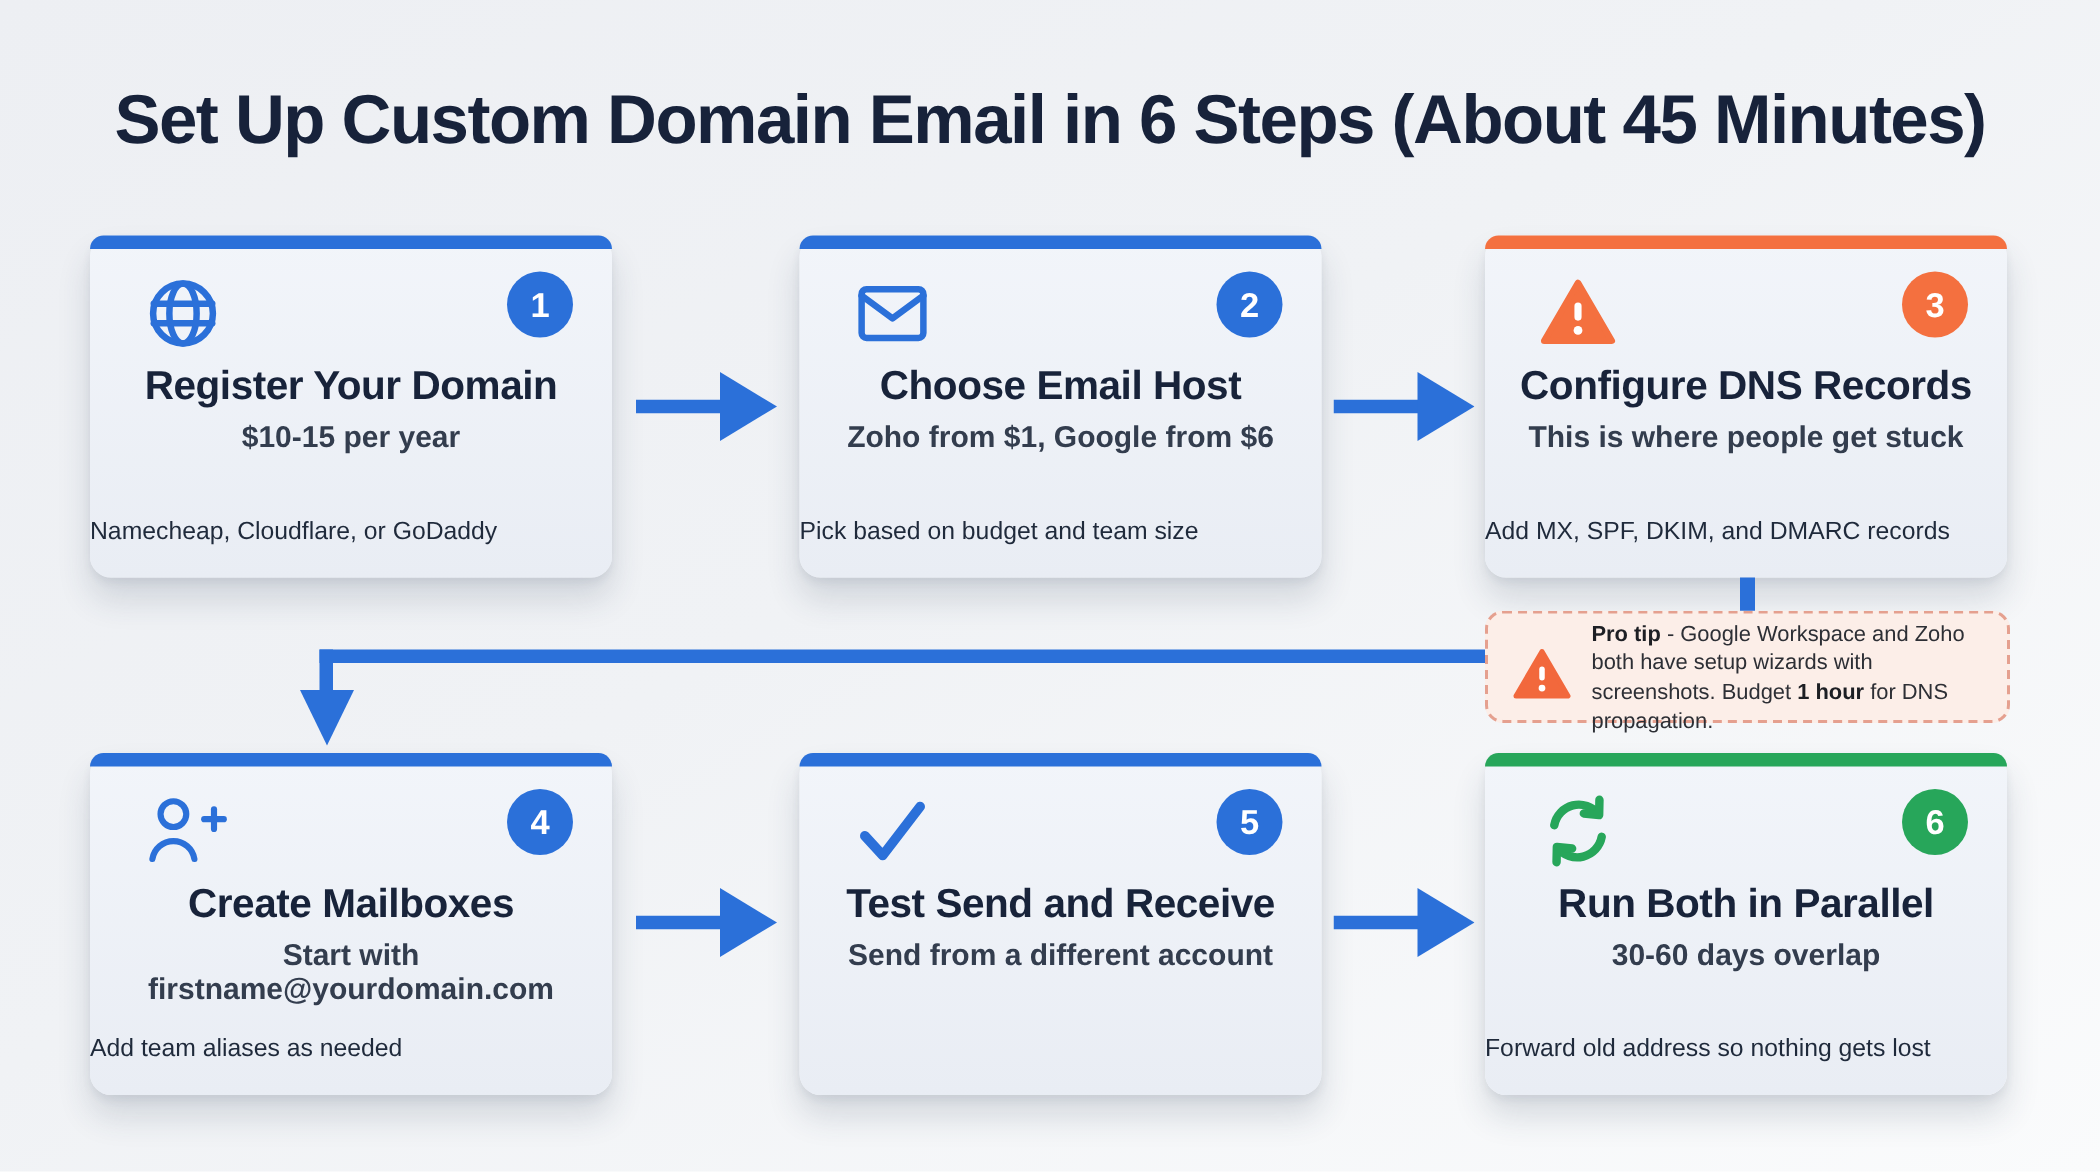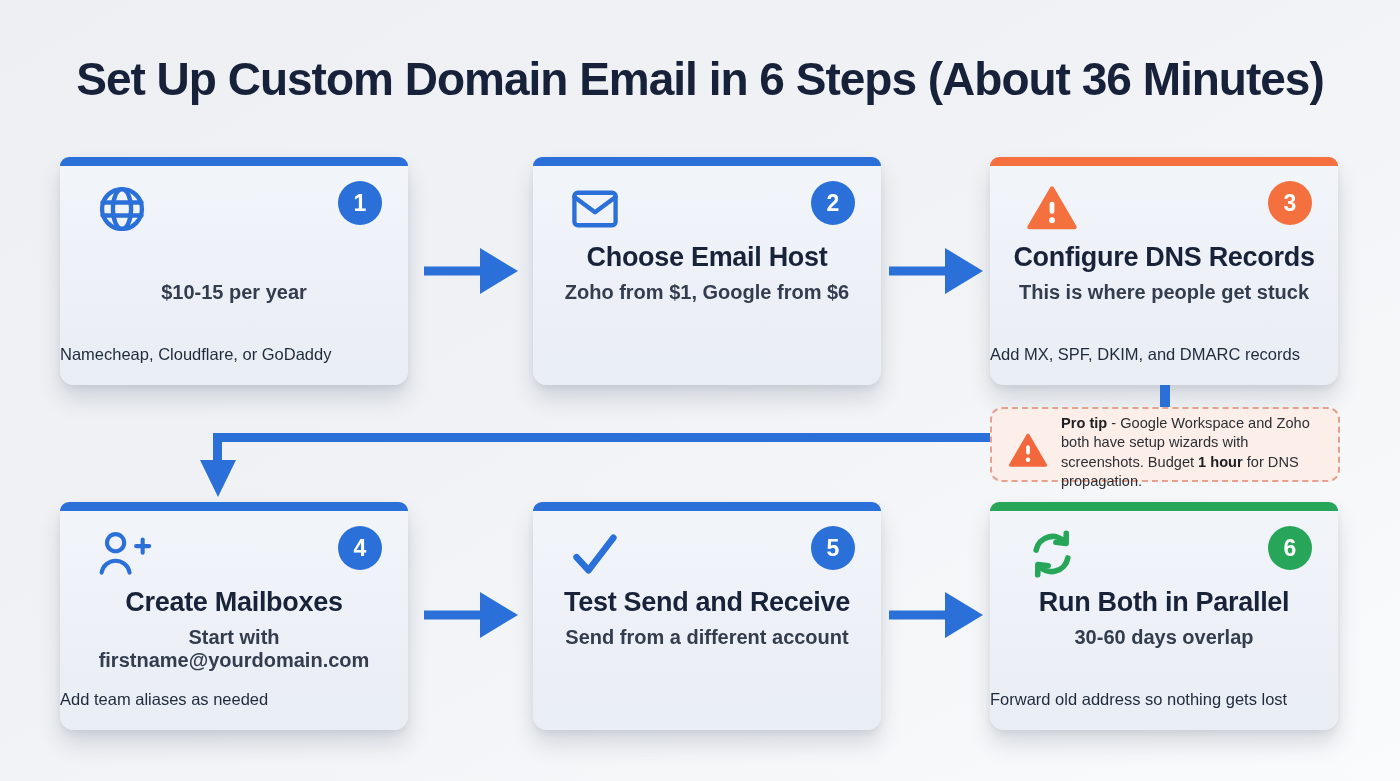--- a/index.html
+++ b/index.html
@@ -122,52 +122,54 @@
     line-height: 1.32;
     color: #2d2f35;
   }
   .protip-text b { font-weight: bold; color: #1d1f24; }
 </style>
 </head>
 <body>
 
 <div class="canvas">
 
-  <h1 class="main-title">Set Up Custom Domain Email in 6 Steps (About 36 Minutes)</h1>
+  <h1 class="main-title">Set Up Custom Domain Email in 6 Steps (About 45 Minutes)</h1>
 
   <div class="card pos-c1">
     <div class="bar accent-blue"></div>
     <div class="icon-wrap">
       <svg viewBox="0 0 24 24" width="52" height="52" fill="none" stroke="#2b70d9" stroke-width="2" stroke-linecap="round">
         <circle cx="12" cy="12" r="9.2"></circle>
         <ellipse cx="12" cy="12" rx="4.2" ry="9.2"></ellipse>
         <line x1="3" y1="9" x2="21" y2="9"></line>
         <line x1="3" y1="15" x2="21" y2="15"></line>
       </svg>
     </div>
     <div class="badge accent-blue">
         <span>1</span>
       </div>
+    <div class="card-title">Register Your Domain</div>
     <div class="card-subtitle">$10-15 per year</div>
     <div class="card-footer">Namecheap, Cloudflare, or GoDaddy</div>
   </div>
 
   <div class="card pos-c2">
     <div class="bar accent-blue"></div>
     <div class="icon-wrap">
       <svg viewBox="0 0 24 24" width="52" height="52" fill="none" stroke="#2b70d9" stroke-width="2" stroke-linecap="round" stroke-linejoin="round">
         <rect x="2.5" y="4.5" width="19" height="15" rx="1.5"></rect>
         <polyline points="2.5,6.5 12,13.5 21.5,6.5"></polyline>
       </svg>
     </div>
     <div class="badge accent-blue">
         <span>2</span>
       </div>
     <div class="card-title">Choose Email Host</div>
     <div class="card-subtitle">Zoho from $1, Google from $6</div>
+    <div class="card-footer">Pick based on budget and team size</div>
   </div>
 
   <div class="card pos-c3">
     <div class="bar accent-orange"></div>
     <div class="icon-wrap">
       <svg viewBox="0 0 24 24" width="52" height="52">
         <path d="M12 2.6 L22.4 20.4 H1.6 Z" fill="#f4703f" stroke="#f4703f" stroke-width="2" stroke-linejoin="round"></path>
         <rect x="10.9" y="8.6" width="2.2" height="5.6" rx="1.1" fill="#ffffff"></rect>
         <circle cx="12" cy="17.2" r="1.35" fill="#ffffff"></circle>
       </svg>

